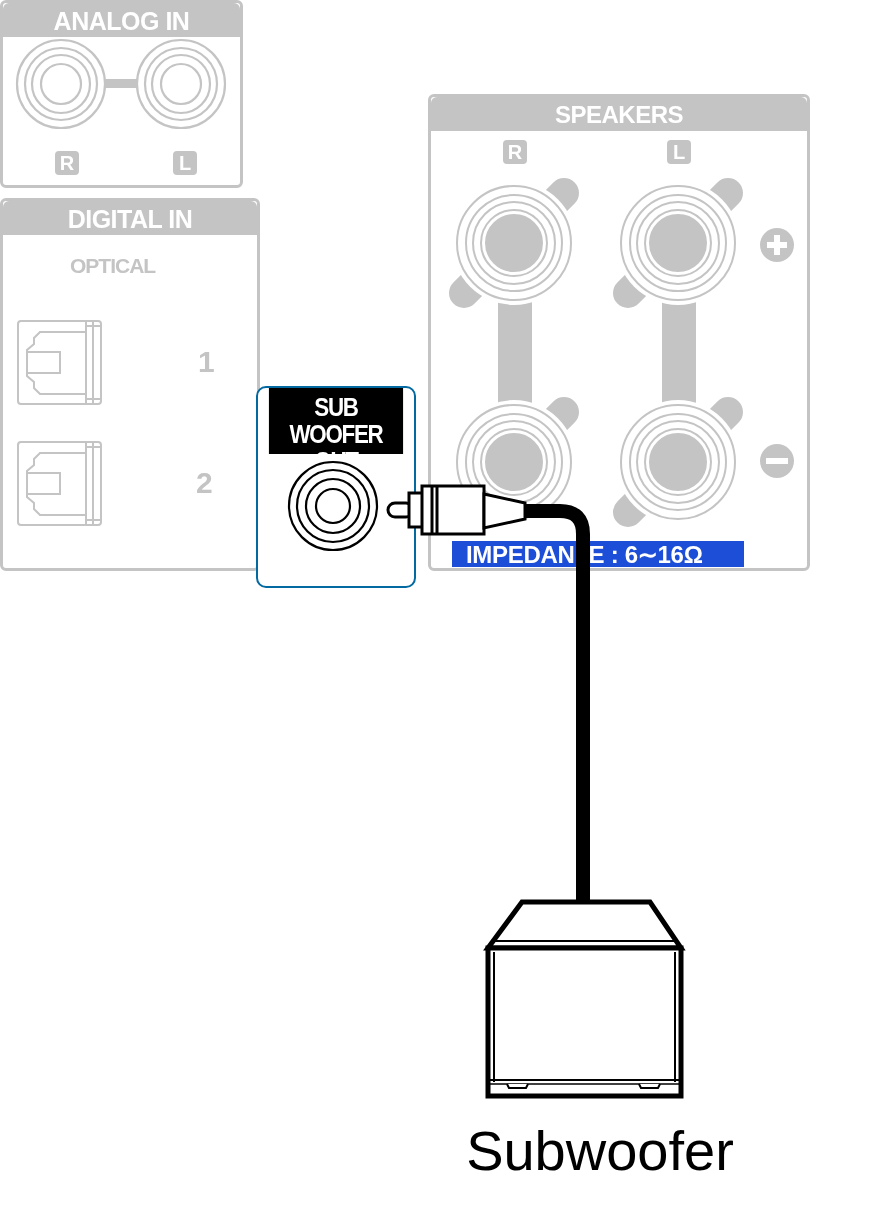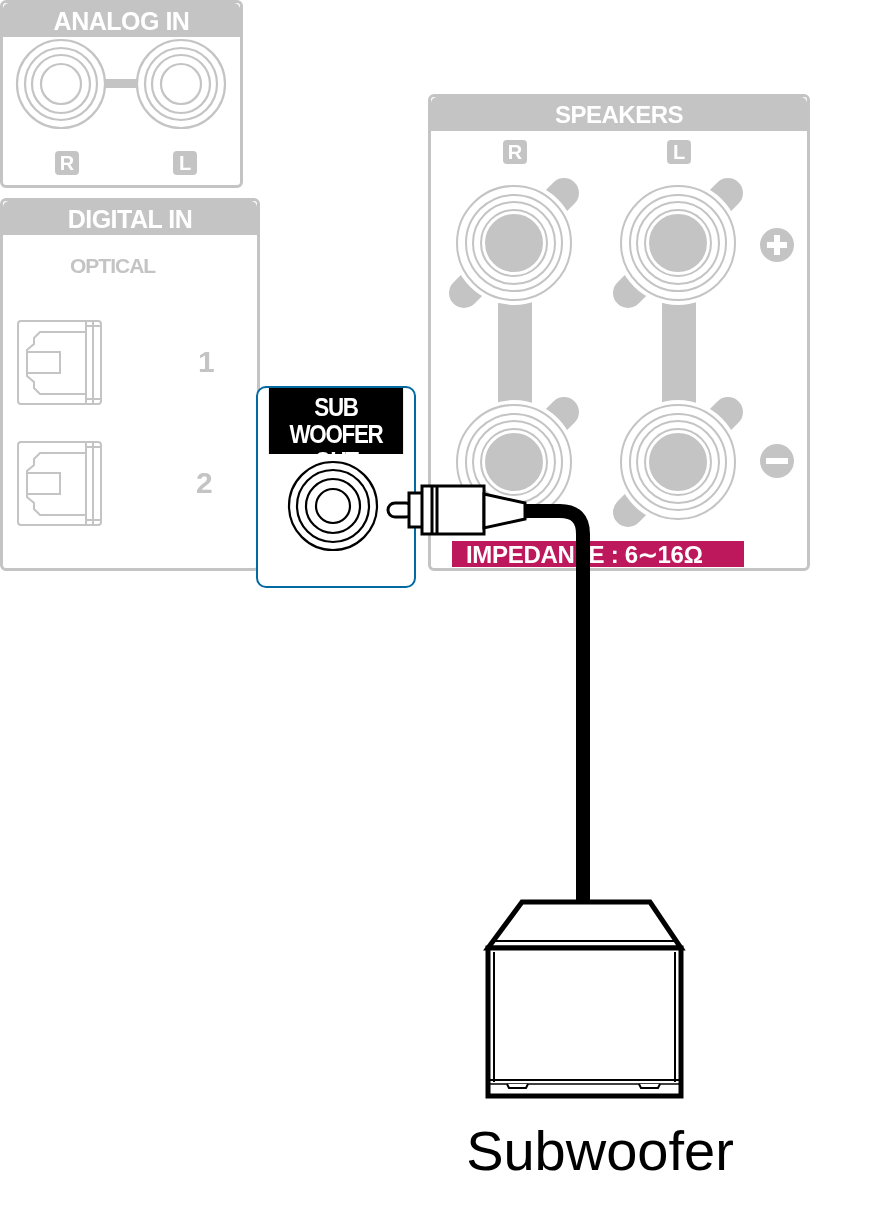--- a/index.html
+++ b/index.html
@@ -5,21 +5,21 @@
     html, body { margin: 0; padding: 0; background: #ffffff; }
     body { width: 869px; height: 1212px; position: relative; overflow: hidden; font-family: "Liberation Sans", sans-serif; }
     .panel { position: absolute; box-sizing: border-box; border: 3px solid #c4c4c4; border-radius: 6px; background: #fff; }
     .panel-header { position: absolute; left: 0; right: 0; top: 0; background: #c4c4c4; color: #fff; font-weight: bold; text-align: center; letter-spacing: -0.5px; border-radius: 6px 6px 0 0; }
     .gray-text { position: absolute; color: #c4c4c4; font-weight: bold; font-family: "Liberation Sans", sans-serif; }
     .badge { position: absolute; width: 24px; height: 24px; background: #c4c4c4; color: #fff; font-weight: bold; font-size: 20px; line-height: 25px; text-align: center; border-radius: 4px; }
     svg { position: absolute; left: 0; top: 0; overflow: visible; }
     .sub-panel { position: absolute; left: 256px; top: 368px; width: 160px; height: 202px; box-sizing: border-box; border: 2px solid #0369a1; border-radius: 10px; background: #fff; overflow: hidden; margin-top: 18px; }
     .sub-header { position: absolute; left: 0; right: 0; top: 0; height: 66px; background: #000; color: #fff; font-weight: bold; text-align: center; font-size: 26px; line-height: 27px; padding-top: 6px; box-sizing: border-box; letter-spacing: -1.5px; transform: scaleX(0.86); transform-origin: center; }
     .caption { position: absolute; left: 440px; top: 1118px; width: 320px; text-align: center; font-size: 56px; color: #000; font-family: "Liberation Sans", sans-serif; }
-    .imp-label { position: absolute; left: 452px; top: 541px; height: 26px; width: 292px; background: #be185d; color: #fff; font-weight: bold; font-size: 24px; line-height: 27px; padding-left: 14px; box-sizing: border-box; letter-spacing: -0.3px; }
+    .imp-label { position: absolute; left: 452px; top: 541px; height: 26px; width: 292px; background: #1d4ed8; color: #fff; font-weight: bold; font-size: 24px; line-height: 27px; padding-left: 14px; box-sizing: border-box; letter-spacing: -0.3px; }
   </style>
 </head>
 <body>
 
 <div class="panel" style="left:0px; top:0px; width:243px; height:188px;">
   <div class="panel-header" style="height:34px; font-size:25px; line-height:36px;">ANALOG IN</div>
 </div>
 <svg width="869" height="1212" style="pointer-events:none;">
 
   <rect x="95" y="79" width="48" height="9" fill="#c4c4c4"></rect>

